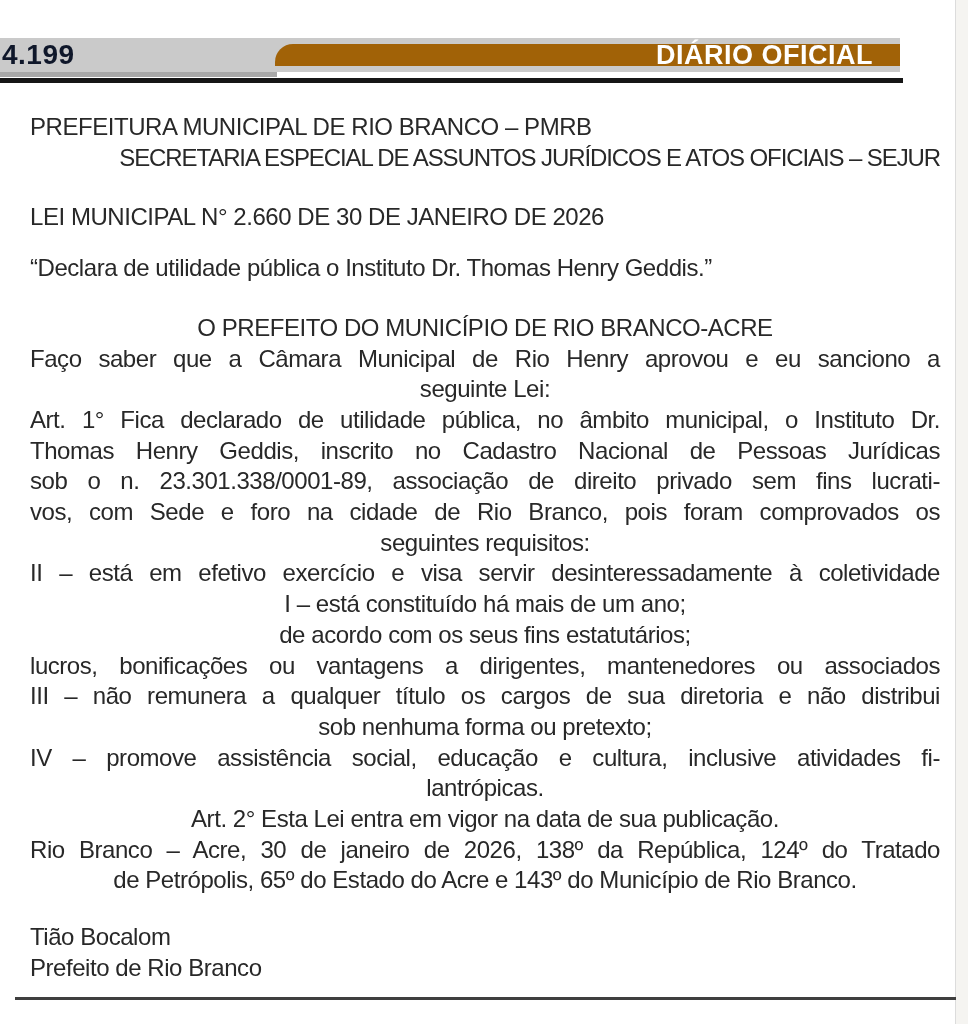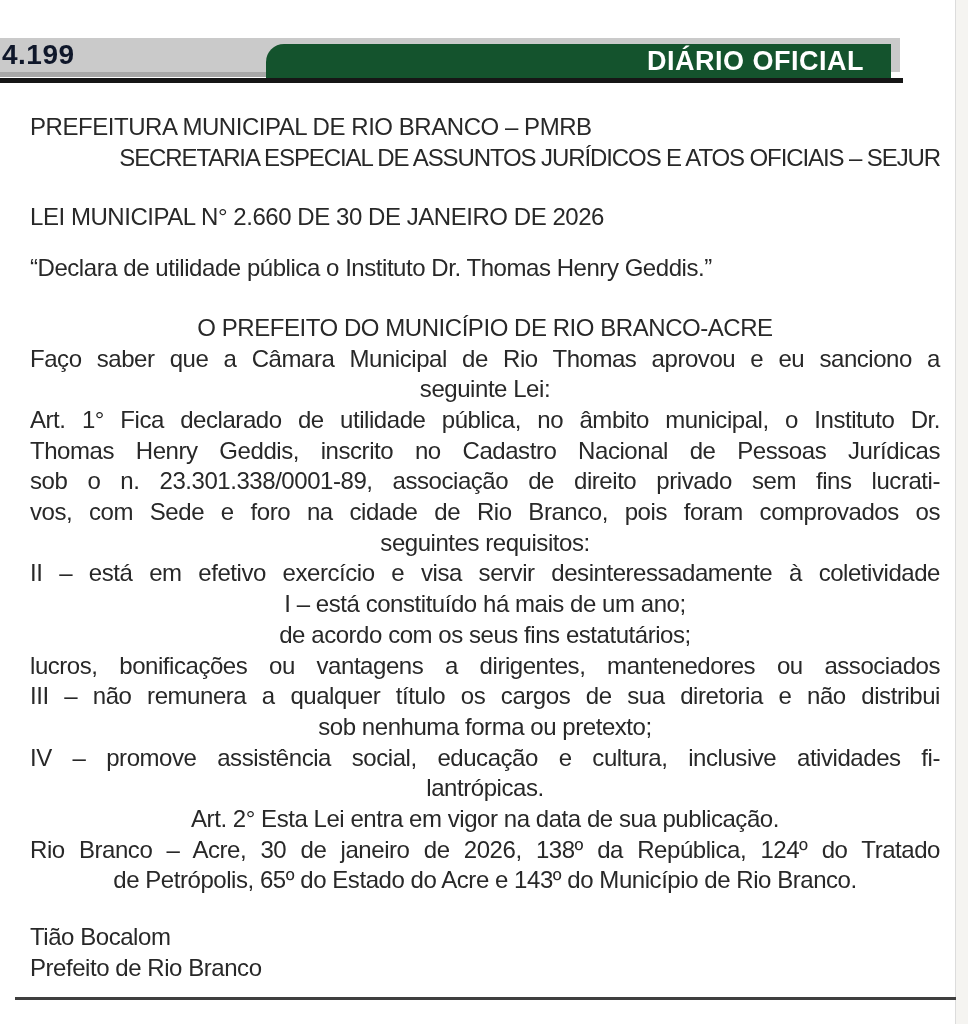--- a/index.html
+++ b/index.html
@@ -44,23 +44,23 @@
     position: absolute;
     left: 2px; top: 0;
     line-height: 34px;
     font-size: 28px;
     font-weight: bold;
     color: #0f172a;
     letter-spacing: 0.5px;
   }
   .bar-dark {
     position: absolute;
-    top: 6px; left: 266px;
-    width: 625px; height: 34px;
-    background: #14532d;
+    top: 6px; left: 275px;
+    width: 625px; height: 22px;
+    background: #a16207;
     border-top-left-radius: 18px;
     display: flex;
     align-items: center;
     justify-content: flex-end;
     padding-right: 27px;
   }
   .masthead-title {
     font-size: 27px;
     font-weight: bold;
     color: #ffffff;
@@ -121,21 +121,21 @@
 
     <div class="org-line condensed">SECRETARIA ESPECIAL DE ASSUNTOS JURÍDICOS E ATOS OFICIAIS – SEJUR</div>
 
     <div class="law-title">LEI MUNICIPAL N° 2.660 DE 30 DE JANEIRO DE 2026</div>
 
     <div class="summary">“Declara de utilidade pública o Instituto Dr. Thomas Henry Geddis.”</div>
 
     <div class="lines">
 
     <div class="line left">O PREFEITO DO MUNICÍPIO DE RIO BRANCO-ACRE</div>
-        <div class="line justify">Faço saber que a Câmara Municipal de Rio Thomas aprovou e eu sanciono a</div>
+        <div class="line justify">Faço saber que a Câmara Municipal de Rio Henry aprovou e eu sanciono a</div>
         <div class="line left">seguinte Lei:</div>
         <div class="line justify">Art. 1° Fica declarado de utilidade pública, no âmbito municipal, o Instituto Dr.</div>
         <div class="line justify">Thomas Henry Geddis, inscrito no Cadastro Nacional de Pessoas Jurídicas</div>
         <div class="line justify">sob o n. 23.301.338/0001-89, associação de direito privado sem fins lucrati-</div>
         <div class="line justify">vos, com Sede e foro na cidade de Rio Branco, pois foram comprovados os</div>
         <div class="line left">seguintes requisitos:</div>
         <div class="line justify">II – está em efetivo exercício e visa servir desinteressadamente à coletividade</div>
         <div class="line left">I – está constituído há mais de um ano;</div>
         <div class="line left">de acordo com os seus fins estatutários;</div>
         <div class="line justify">lucros, bonificações ou vantagens a dirigentes, mantenedores ou associados</div>

